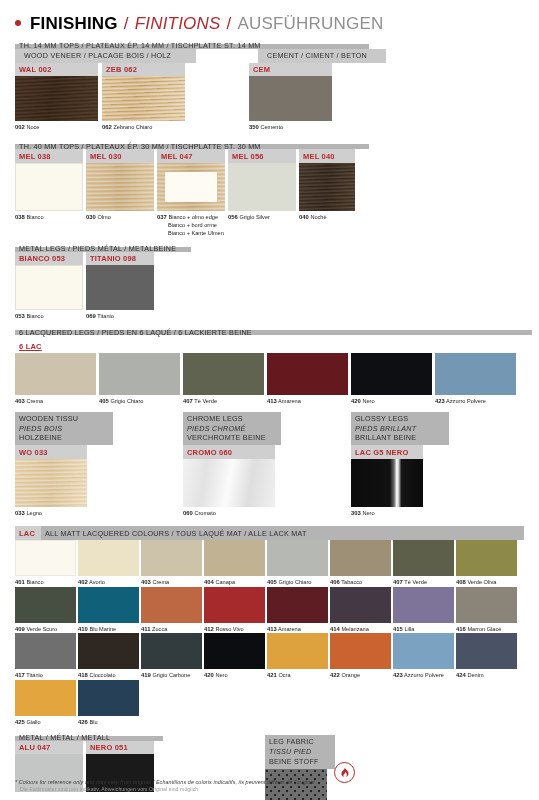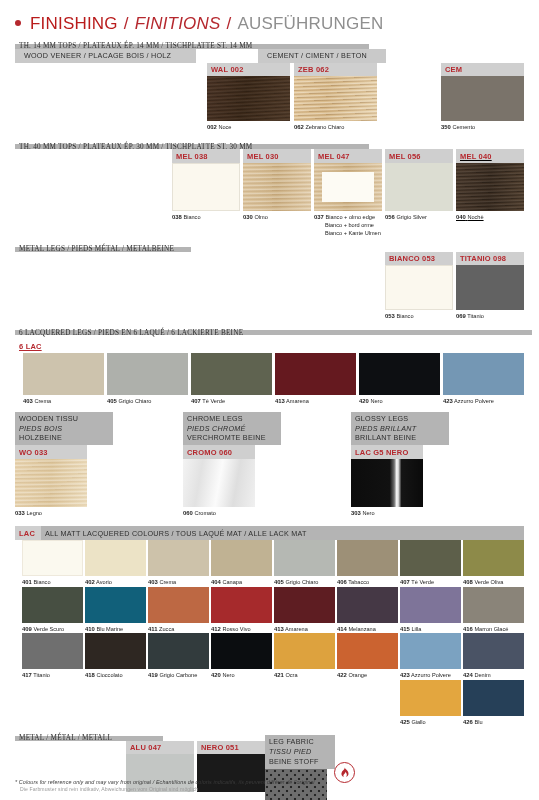--- a/index.html
+++ b/index.html
@@ -14,38 +14,38 @@
   
   .title{
     display:flex;align-items:center;gap:6px;
     padding-top:14px;padding-bottom:9px;
     font-size:17px;letter-spacing:.2px;white-space:nowrap;
   }
   .title .bullet{
     width:6px;height:6px;border-radius:50%;background:#b5282e;
     display:inline-block;margin-right:3px;margin-bottom:2px;
   }
-  .t-en{color:#b91c1c;font-weight:400;}
+  .t-en{color:#000000;font-weight:700;}
   .t-fr{color:#b5282e;font-style:italic;font-weight:400;}
   .t-de{color:#8f8f8f;font-weight:400;}
   .t-sep{color:#b5282e;font-weight:300;}
 
   
   .band{
     background:#b4b4b4;color:#2e2e2e;
     font-size:7.2px;letter-spacing:.25px;
     padding:2.5px 4px 2.5px 4px;
     display:inline-block;white-space:nowrap;
   }
   .band.sub{background:#c9c9c9;padding-left:9px;}
   .band i{font-style:italic;}
-  .bandrow{line-height:0;margin-bottom:0;font-family:Liberation Serif, serif;}
+  .bandrow{line-height:0;margin-bottom:0;}
 
   
-  .grid{display:flex;flex-wrap:wrap;justify-content:flex-end;}
+  .grid{display:flex;flex-wrap:wrap;}
   .cell{box-sizing:border-box;}
   .code{
     font-size:7.5px;font-weight:bold;color:#b5282e;
     background:#cfcfcf;padding:2.5px 4px 2px 4px;
     letter-spacing:.2px;white-space:nowrap;
   }
   .code.plain{background:transparent;text-decoration:underline;}
   .sw{width:100%;display:block;}
   .cap{
     font-size:5.6px;color:#1c1c1c;padding-top:2px;line-height:1.45;
@@ -188,21 +188,21 @@
           <b>037</b> <span>Bianco + olmo edge</span><br>
           <span style="padding-left:11px;display:inline-block;">Bianco + bord orme</span><br>
           <span style="padding-left:11px;display:inline-block;">Bianco + Kante Ulmen</span>
         </div>
       </div>
       <div class="cell" style="width:68px;margin-right:3px;">
         <div class="code">MEL 056</div>
         <div class="sw" style="height:48px;background:#dcddd2;"></div>
         <div class="cap"><b>056</b> <span>Grigio Silver</span></div>
       </div>
-      <div class="cell" style="width:68px;text-decoration:underline;">
+      <div class="cell" style="width:56px;">
         <div class="code">MEL 040</div>
         <div class="sw tex-mel040" style="height:48px;"></div>
         <div class="cap"><b>040</b> <span>Nochè</span></div>
       </div>
     </div>
   </div>
 
   <div class="spacer9"></div>
 
   <div class="sec">
@@ -275,21 +275,21 @@
         <div class="cap"><b>033</b> <span>Legno</span></div>
       </div>
     </div>
 
     <div style="width:145px;margin-right:23px;">
       <div class="band" style="width:90px;line-height:1.35;padding-top:2px;padding-bottom:2px;">
         <span>CHROME LEGS</span><br>
         <i>PIEDS CHROMÉ</i><br>
         <span>VERCHROMTE BEINE</span>
       </div>
-      <div class="cell" style="width:72px;">
+      <div class="cell" style="width:92px;">
         <div class="code">CROMO 060</div>
         <div class="sw tex-chrome" style="height:48px;"></div>
         <div class="cap"><b>060</b> <span>Cromato</span></div>
       </div>
     </div>
 
     <div style="width:145px;">
       <div class="band" style="width:90px;line-height:1.35;padding-top:2px;padding-bottom:2px;">
         <span>GLOSSY LEGS</span><br>
         <i>PIEDS BRILLANT</i><br>

